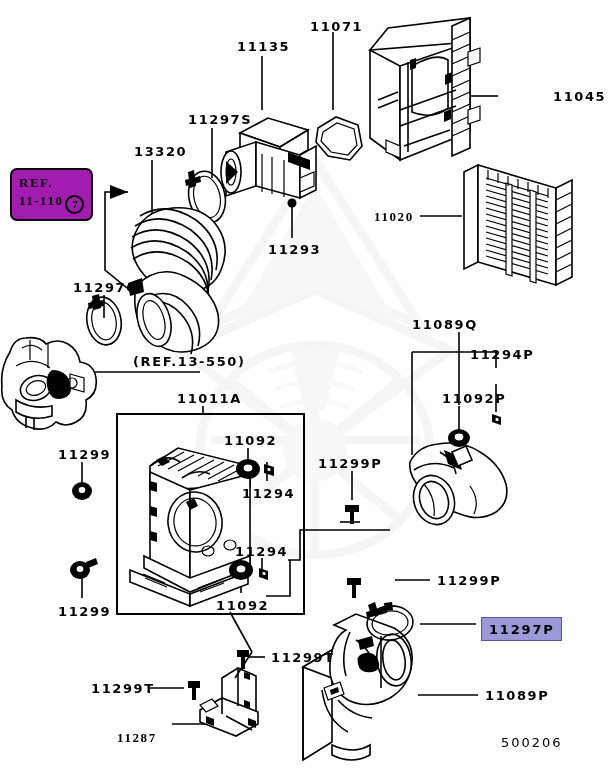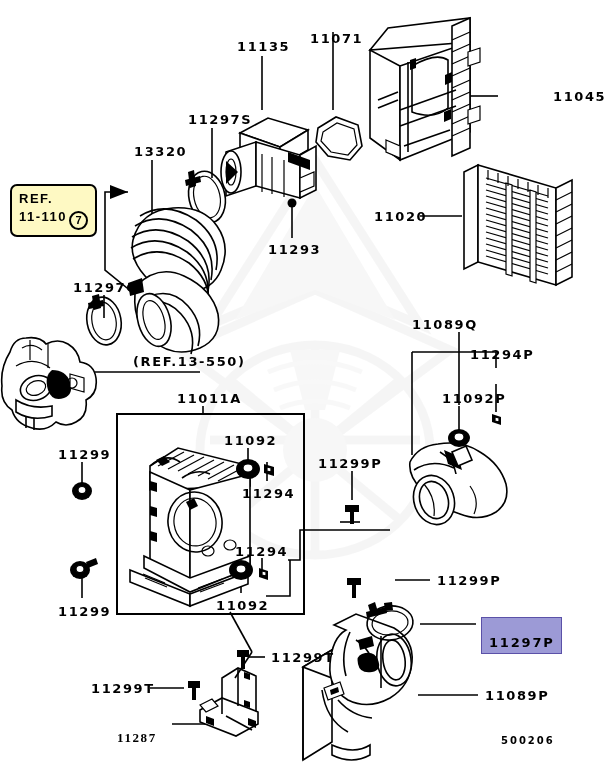--- a/index.html
+++ b/index.html
@@ -43,36 +43,35 @@
     font-size: 13px;
     font-weight: bold;
     color: #000000;
     letter-spacing: 1.6px;
     white-space: nowrap;
     line-height: 1;
   }
   .lbl.hl {
     background: #9c9ad6;
     border: 1px solid #5b51a8;
-    padding: 18px 6px 4px 7px;
+    padding: 5px 6px 4px 7px;
     letter-spacing: 1.8px;
   }
   
   .refbox {
     position: absolute;
     border: 2px solid #000;
     border-radius: 7px;
     padding: 4px 7px 5px 7px;
-    background: #fef9c3;
-    font-family: Liberation Sans, sans-serif;
+    background: #a21caf;
+    font-family: Liberation Serif, serif;
     font-size: 13px;
     font-weight: bold;
     letter-spacing: 1.5px;
     line-height: 1.35;
-    margin-top: 16px;
   }
   .refbox .r1 { display:block; }
   .refbox .r2 { display:block; white-space: nowrap; }
   .circnum {
     display: inline-block;
     width: 15px; height: 15px;
     border: 2px solid #000;
     border-radius: 50%;
     text-align: center;
     line-height: 15px;
@@ -84,22 +83,22 @@
   
   .frame {
     position: absolute;
     border: 2px solid #000;
     background: transparent;
   }
   
   .diagram-id {
     position: absolute;
     font-family: "DejaVu Sans", sans-serif;
-    font-size: 10px;
-    font-weight: bold;
+    font-size: 13px;
+    font-weight: normal;
     letter-spacing: 2px;
     color: #000;
   }
 </style>
 </head>
 <body>
 
 <div id="page">
 
   <svg class="watermark" viewBox="0 0 330 420" xmlns="http://www.w3.org/2000/svg">
@@ -539,25 +538,25 @@
   <div class="refbox" style="left:10px; top:168px;">
     <span class="r1">REF.</span>
     <span class="r2"><span>11-110</span><span class="circnum">7</span></span>
   </div>
 
   <div class="lbl" style="left:133px; top:355px;">(REF.13-550)</div>
 
   <div class="frame" style="left:116px; top:413px; width:185px; height:198px;"></div>
 
   <div class="lbl" style="left:237px; top:40px;">11135</div>
-  <div class="lbl" style="left:310px; top:32px;text-align:right;">11071</div>
+  <div class="lbl" style="left:310px; top:20px;text-align:right;">11071</div>
   <div class="lbl" style="left:505px; top:90px;margin-left:48px;">11045</div>
   <div class="lbl" style="left:188px; top:113px;">11297S</div>
   <div class="lbl" style="left:134px; top:145px;">13320</div>
-  <div class="lbl" style="left:374px; top:210px;">11020</div>
+  <div class="lbl" style="left:374px; top:210px;font-family:Liberation Serif, serif;">11020</div>
   <div class="lbl" style="left:268px; top:243px;">11293</div>
   <div class="lbl" style="left:73px;  top:281px;">11297Q</div>
   <div class="lbl" style="left:412px; top:318px;">11089Q</div>
   <div class="lbl" style="left:470px; top:348px;">11294P</div>
   <div class="lbl" style="left:442px; top:392px;">11092P</div>
   <div class="lbl" style="left:177px; top:392px;">11011A</div>
   <div class="lbl" style="left:224px; top:434px;">11092</div>
   <div class="lbl" style="left:58px;  top:448px;">11299</div>
   <div class="lbl" style="left:318px; top:457px;">11299P</div>
   <div class="lbl" style="left:242px; top:487px;">11294</div>

